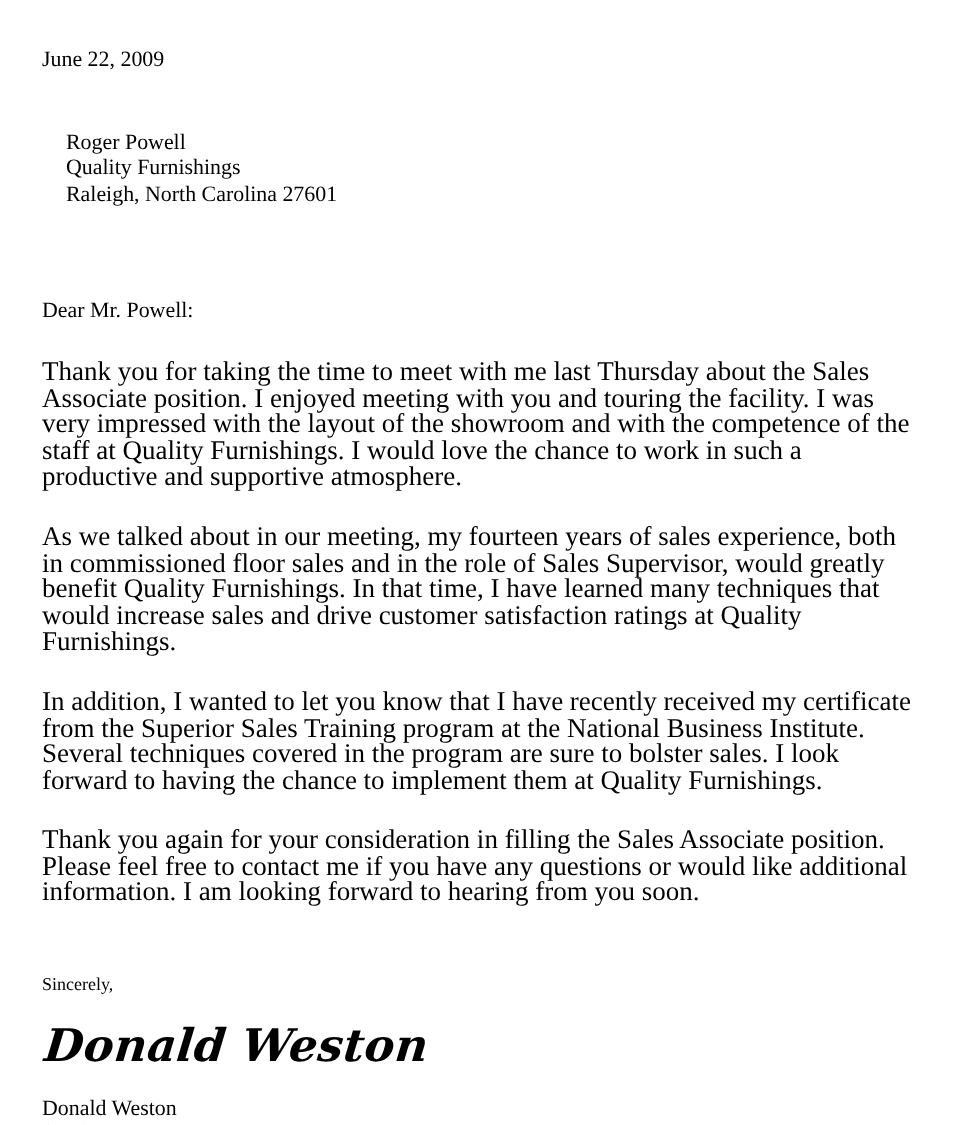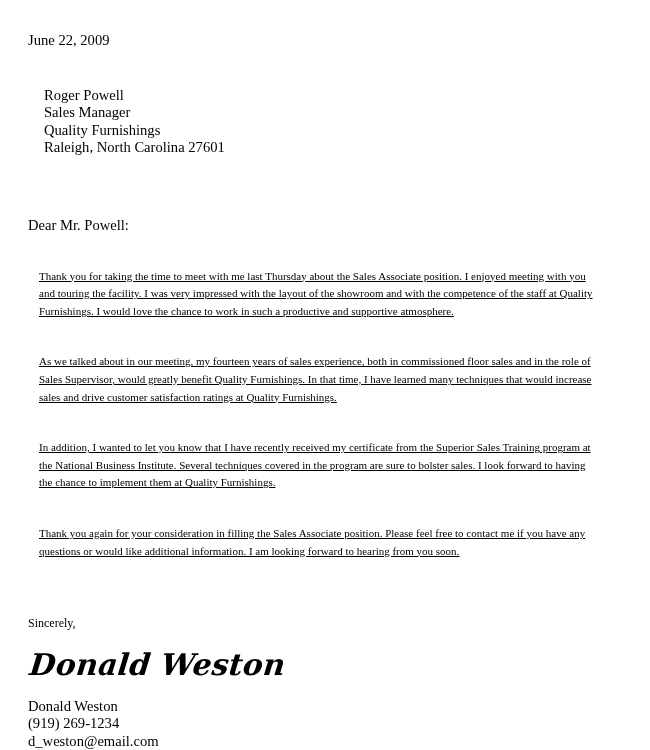--- a/index.html
+++ b/index.html
@@ -49,27 +49,26 @@
   }
 
   .salutation {
     margin: 0;
     padding-top: 44px;
     font-size: 14.6px;
     line-height: 17.6px;
   }
 
   .body-para {
-    margin: 11px;
+    margin: 0;
     padding-top: 22px;
-    font-size: 11px;
+    font-size: 18px;
     line-height: 17.6px;
     text-align: left;
     white-space: pre-line;
-    text-decoration: underline;
   }
 
   .closing {
     margin: 0;
     padding-top: 44px;
     font-size: 12px;
     line-height: 17.6px;
   }
 
   
@@ -102,21 +101,20 @@
 </head>
 <body>
 
 <div class="page">
   <div class="letter">
 
     <div class="date-line">June 22, 2009</div>
 
     <div class="recipient-block">
       <span class="addr-line">Roger Powell</span>
-      <span class="addr-line">Sales Manager</span>
       <span class="addr-line">Quality Furnishings</span>
       <span class="addr-line">Raleigh, North Carolina 27601</span>
     </div>
 
     <div class="salutation">Dear Mr. Powell:</div>
 
     <p class="body-para">Thank you for taking the time to meet with me last Thursday about the Sales Associate position.  I enjoyed meeting with you and touring the facility.  I was very impressed with the layout of the showroom and with the competence of the staff at Quality Furnishings.  I would love the chance to work in such a productive and supportive atmosphere.</p>
 
     <p class="body-para">As we talked about in our meeting, my fourteen years of sales experience, both in commissioned floor sales and in the role of Sales Supervisor, would greatly benefit Quality Furnishings.  In that time, I have learned many techniques that would increase sales and drive customer satisfaction ratings at Quality Furnishings.</p>
 

